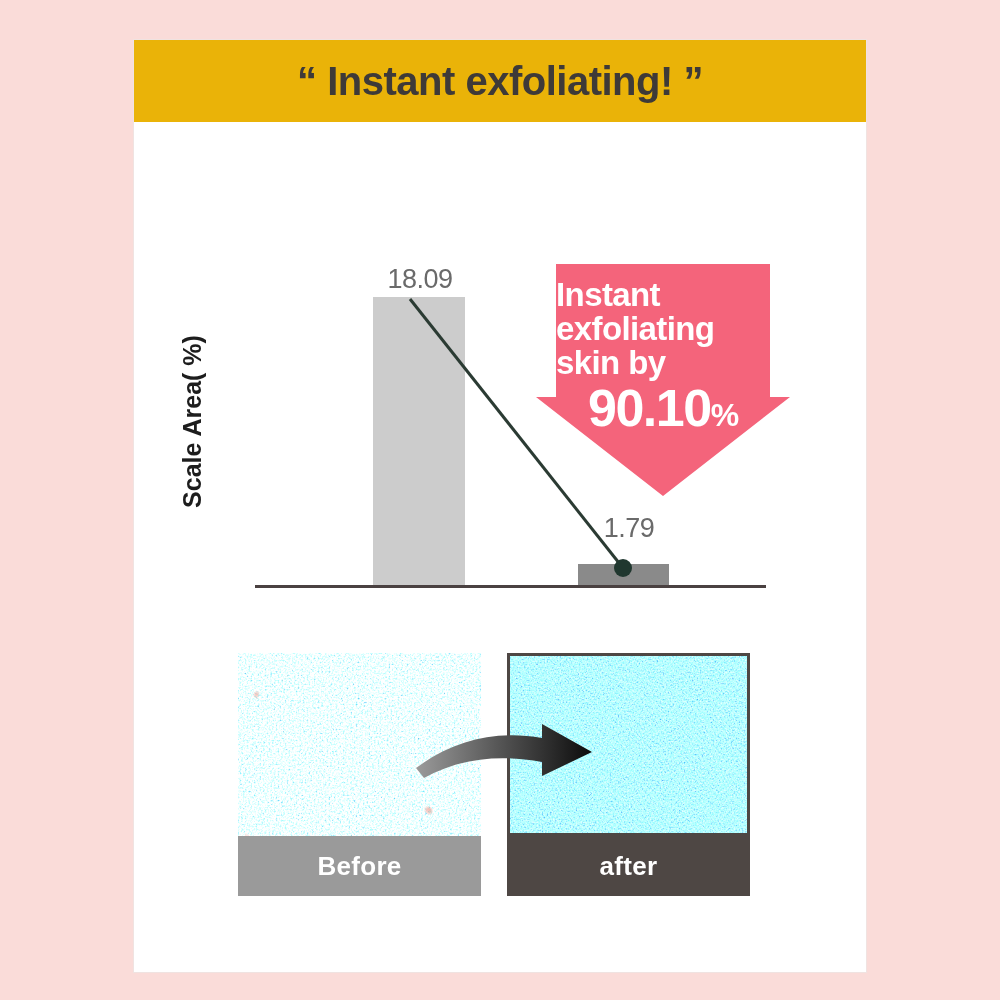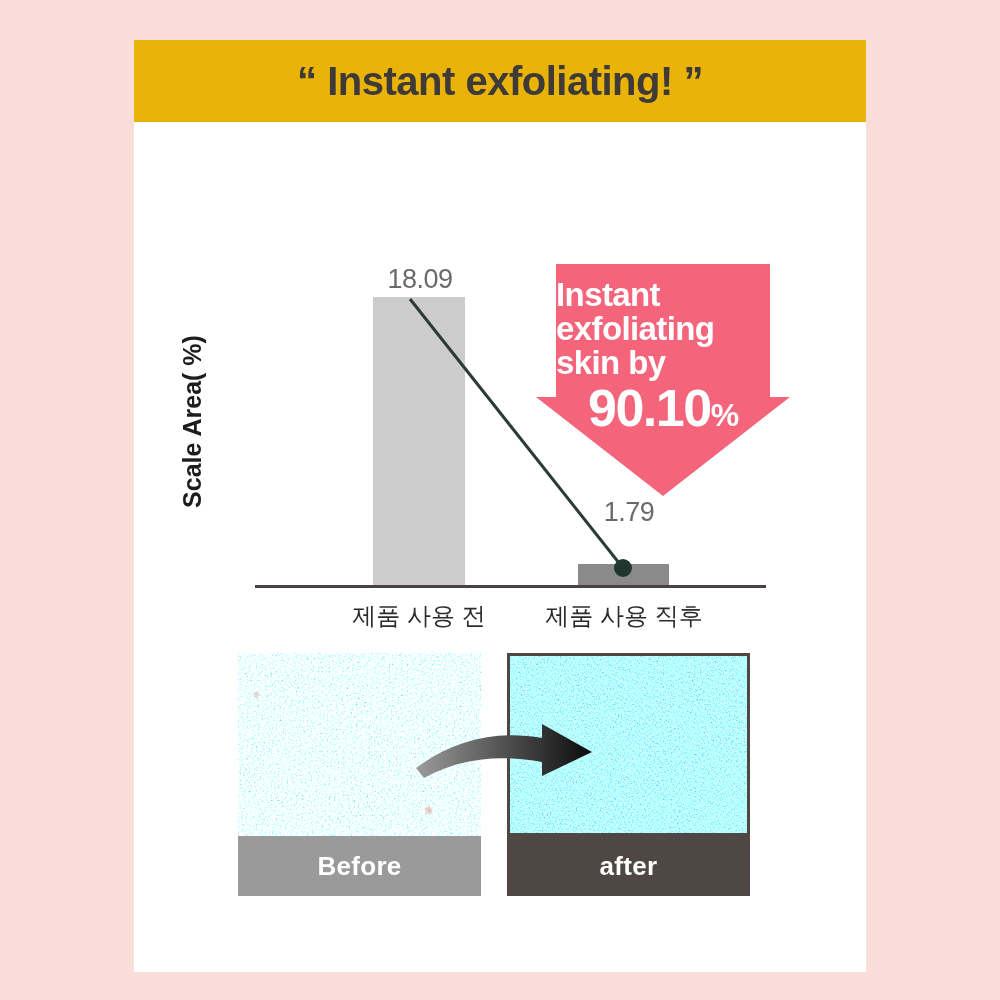--- a/index.html
+++ b/index.html
@@ -115,21 +115,21 @@
     white-space: nowrap;
   }
   #value-before {
     left: 240px;
     top: 142px;
     width: 92px;
     text-align: center;
   }
   #value-after {
     left: 455px;
-    top: 375px;
+    top: 391px;
     width: 80px;
     text-align: center;
   }
 
   
   #connector {
     position: absolute;
     left: 0;
     top: 0;
     width: 732px;
@@ -261,22 +261,20 @@
       <div id="baseline"></div>
 
       <svg id="connector" viewBox="0 0 732 500">
         <line x1="276" y1="177" x2="489" y2="446" stroke="#2b3b33" stroke-width="3"></line>
         <circle cx="489" cy="446" r="9" fill="#20372f"></circle>
       </svg>
 
       <div class="bar-value" id="value-before">18.09</div>
       <div class="bar-value" id="value-after">1.79</div>
 
-      <div class="x-tick" id="tick-before">제품 사용 전</div>
-      <div class="x-tick" id="tick-after">제품 사용 직후</div>
 
       <div id="callout">
         <svg width="254" height="232" viewBox="0 0 254 232">
           <polygon points="20,0 234,0 234,133 254,133 127,232 0,133 20,133" fill="#f4647b"></polygon>
         </svg>
         <div id="callout-text">
           <span class="callout-line">Instant</span>
           <span class="callout-line">exfoliating</span>
           <span class="callout-line">skin by</span>
           <span id="callout-big"><span>90.10</span><span id="callout-pct">%</span></span>

